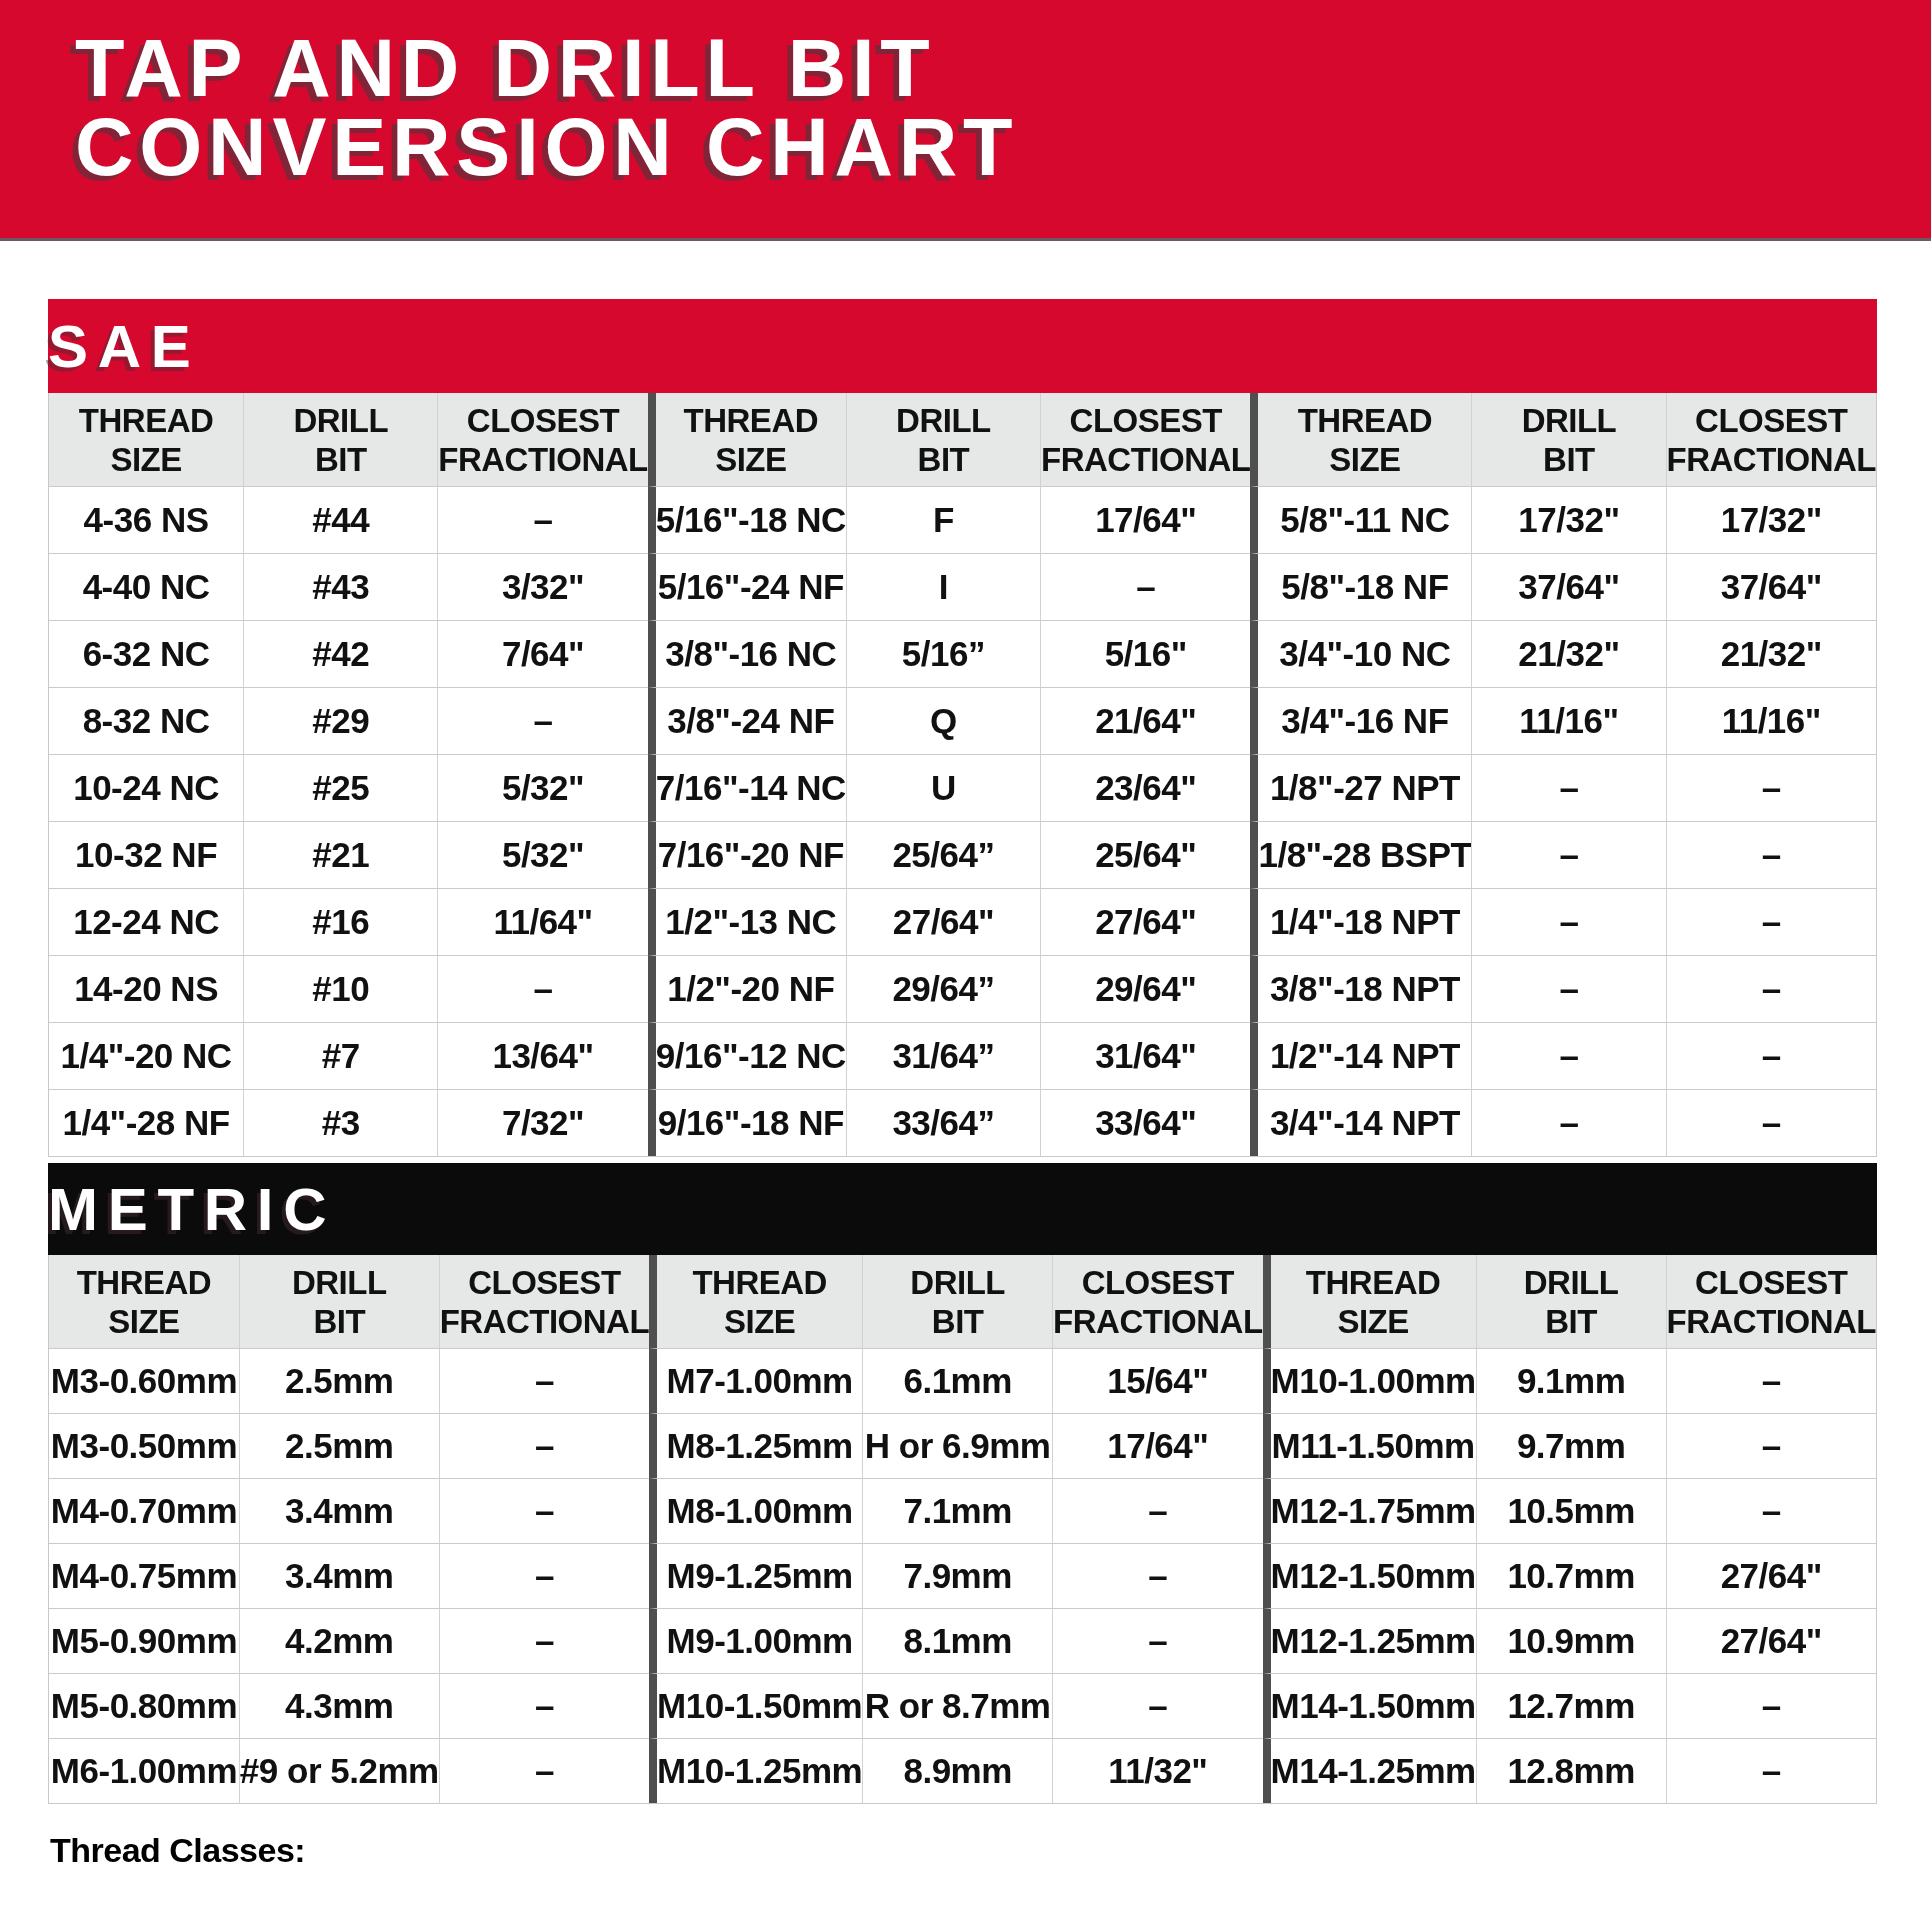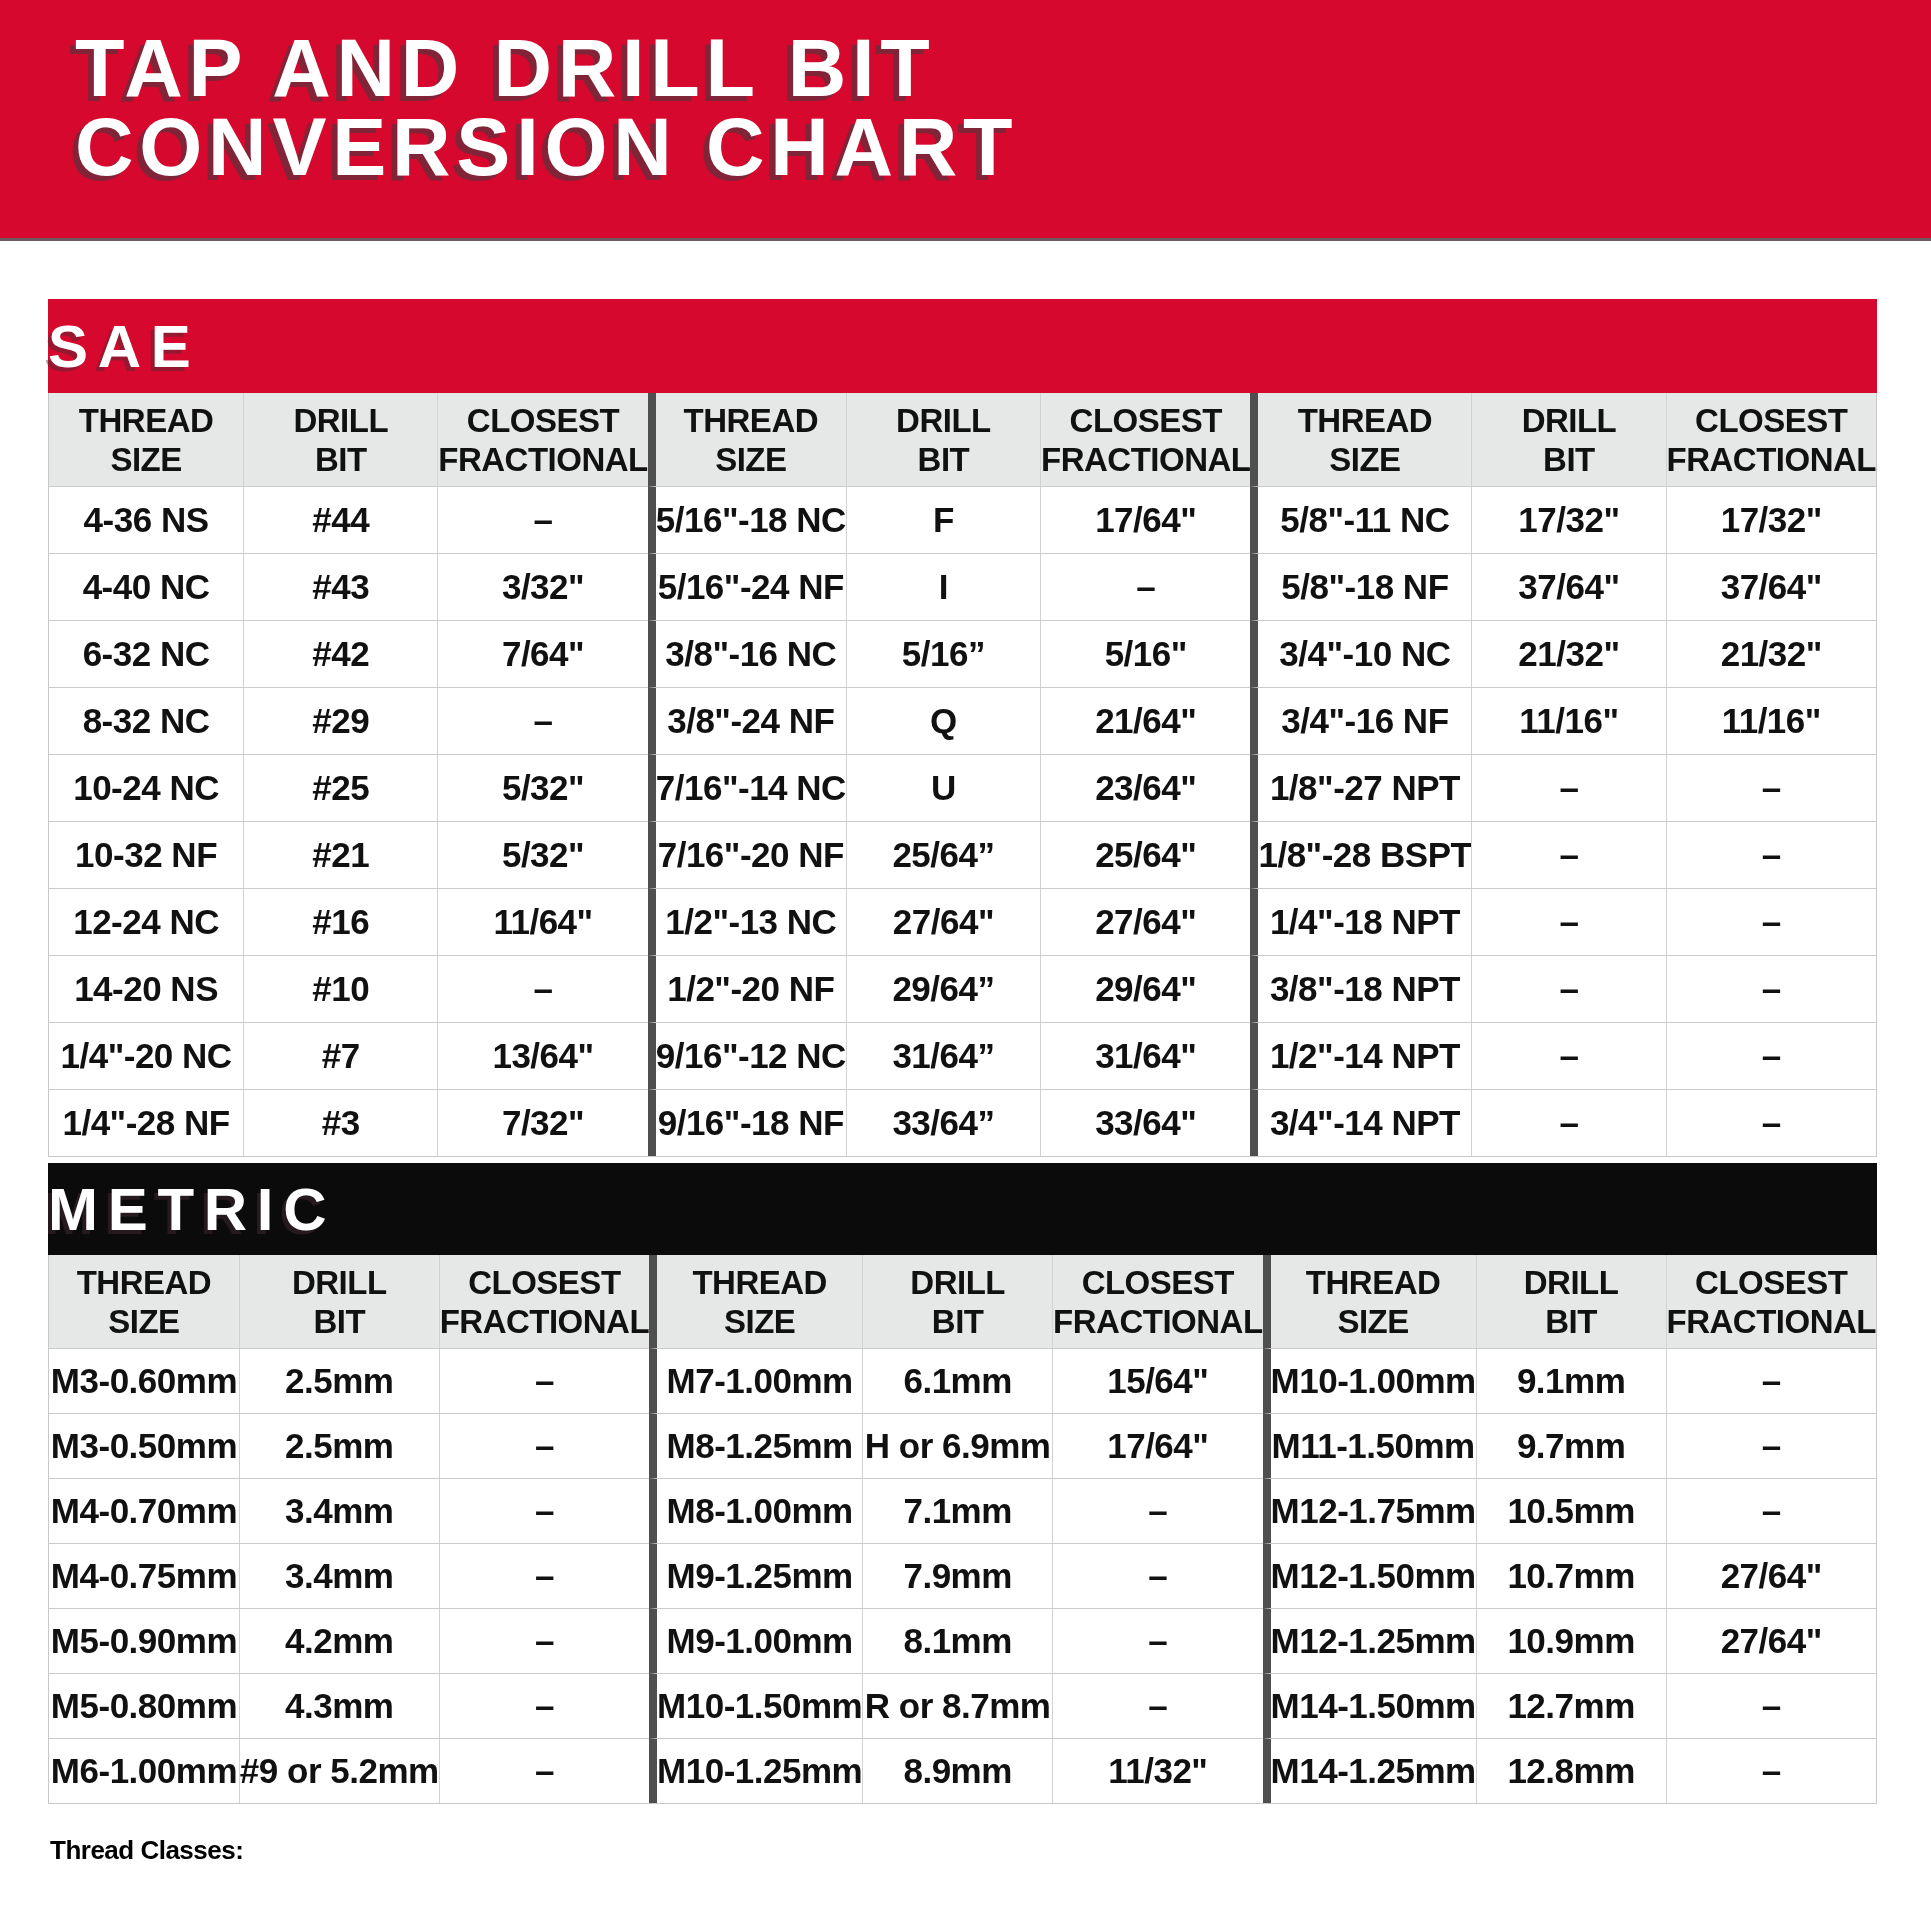--- a/index.html
+++ b/index.html
@@ -77,21 +77,21 @@
     background: #ffffff;
     white-space: nowrap;
   }
   .tbl-sae    .cell.data { height: 67px; }
   .tbl-metric .cell.data { height: 65px; }
 
   
   .footnote {
     position: absolute; left: 50px; top: 1834px;
     color: #000000; font-weight: bold;
-    font-size: 26px; line-height: 33px;
+    font-size: 34px; line-height: 33px;
     letter-spacing: -0.5px;
   }
 </style>
 </head>
 <body>
 
 <div class="page">
 
   <div class="banner">
     <div class="title">

